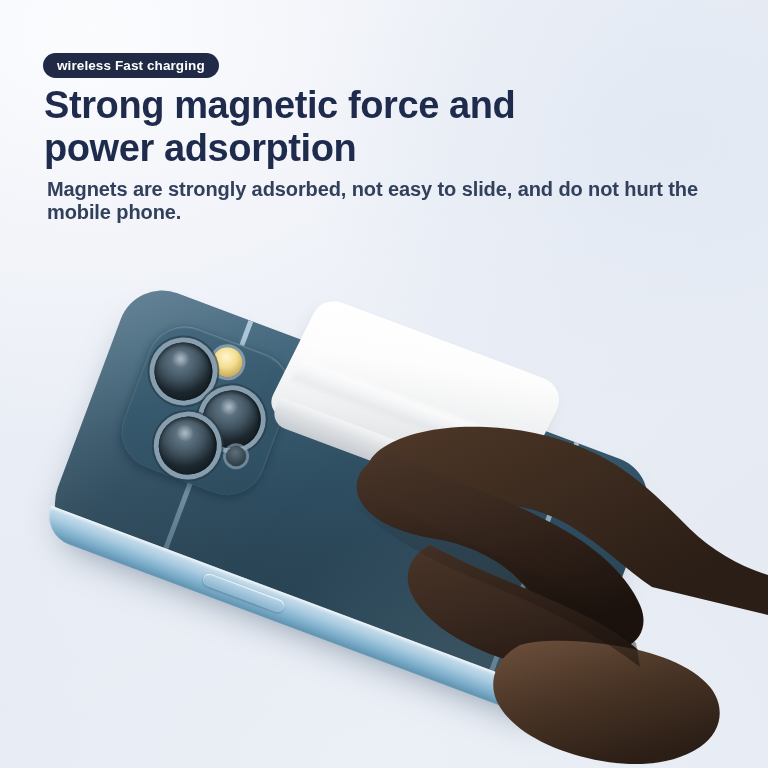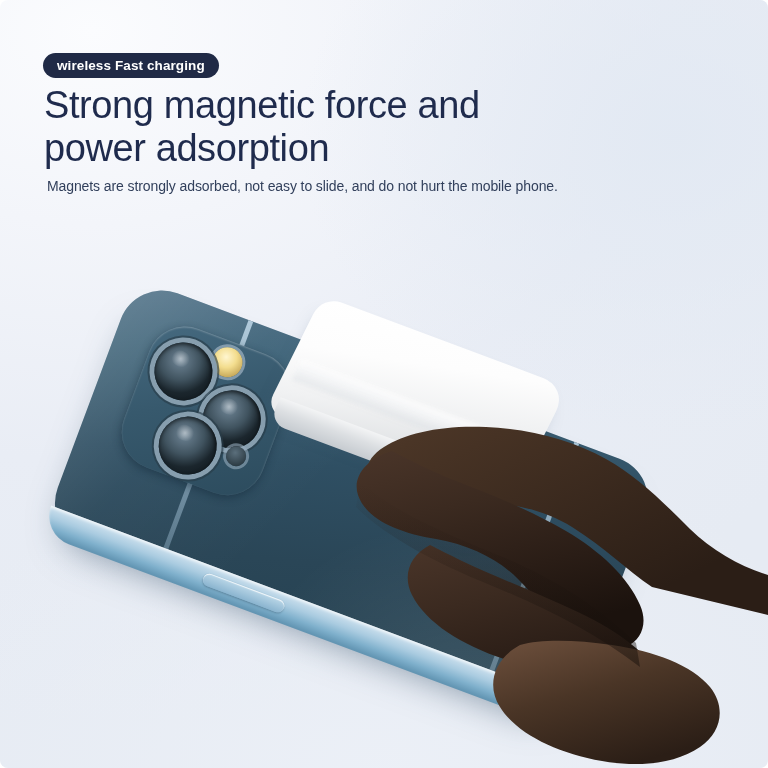--- a/index.html
+++ b/index.html
@@ -8,21 +8,20 @@
     background: #ffffff;
   }
   #page {
     position: relative;
     width: 768px;
     height: 768px;
     overflow: hidden;
     font-family: "Liberation Sans", sans-serif;
     background:
       radial-gradient(120% 90% at 12% 4%, #fbfcfe 0%, #f3f5fa 28%, #e9edf5 62%, #e6ebf3 100%);
-    border-radius: 8px;
   }
   
   .bg-wash {
     position: absolute;
     inset: 0;
     background:
       radial-gradient(70% 55% at 88% 18%, rgba(226,233,243,0.95) 0%, rgba(232,237,245,0) 70%),
       radial-gradient(90% 60% at 50% 100%, rgba(236,240,247,0.9) 0%, rgba(232,237,245,0) 72%);
     pointer-events: none;
   }
@@ -45,32 +44,32 @@
     white-space: nowrap;
   }
   .headline {
     position: absolute;
     left: 44px;
     top: 84px;
     width: 560px;
     color: #1f2b4d;
     font-size: 38px;
     line-height: 1.14;
-    font-weight: normal;
+    font-weight: bold;
     letter-spacing: -0.4px;
   }
   .headline .l2 { display: block; }
   .subtitle {
     position: absolute;
     left: 47px;
     top: 178px;
     width: 660px;
     color: #32405c;
-    font-size: 14px;
-    font-weight: normal;
+    font-size: 20px;
+    font-weight: bold;
     letter-spacing: -0.1px;
   }
 
   
   .stage {
     position: absolute;
     left: 0;
     top: 215px;
     width: 768px;
     height: 553px;

